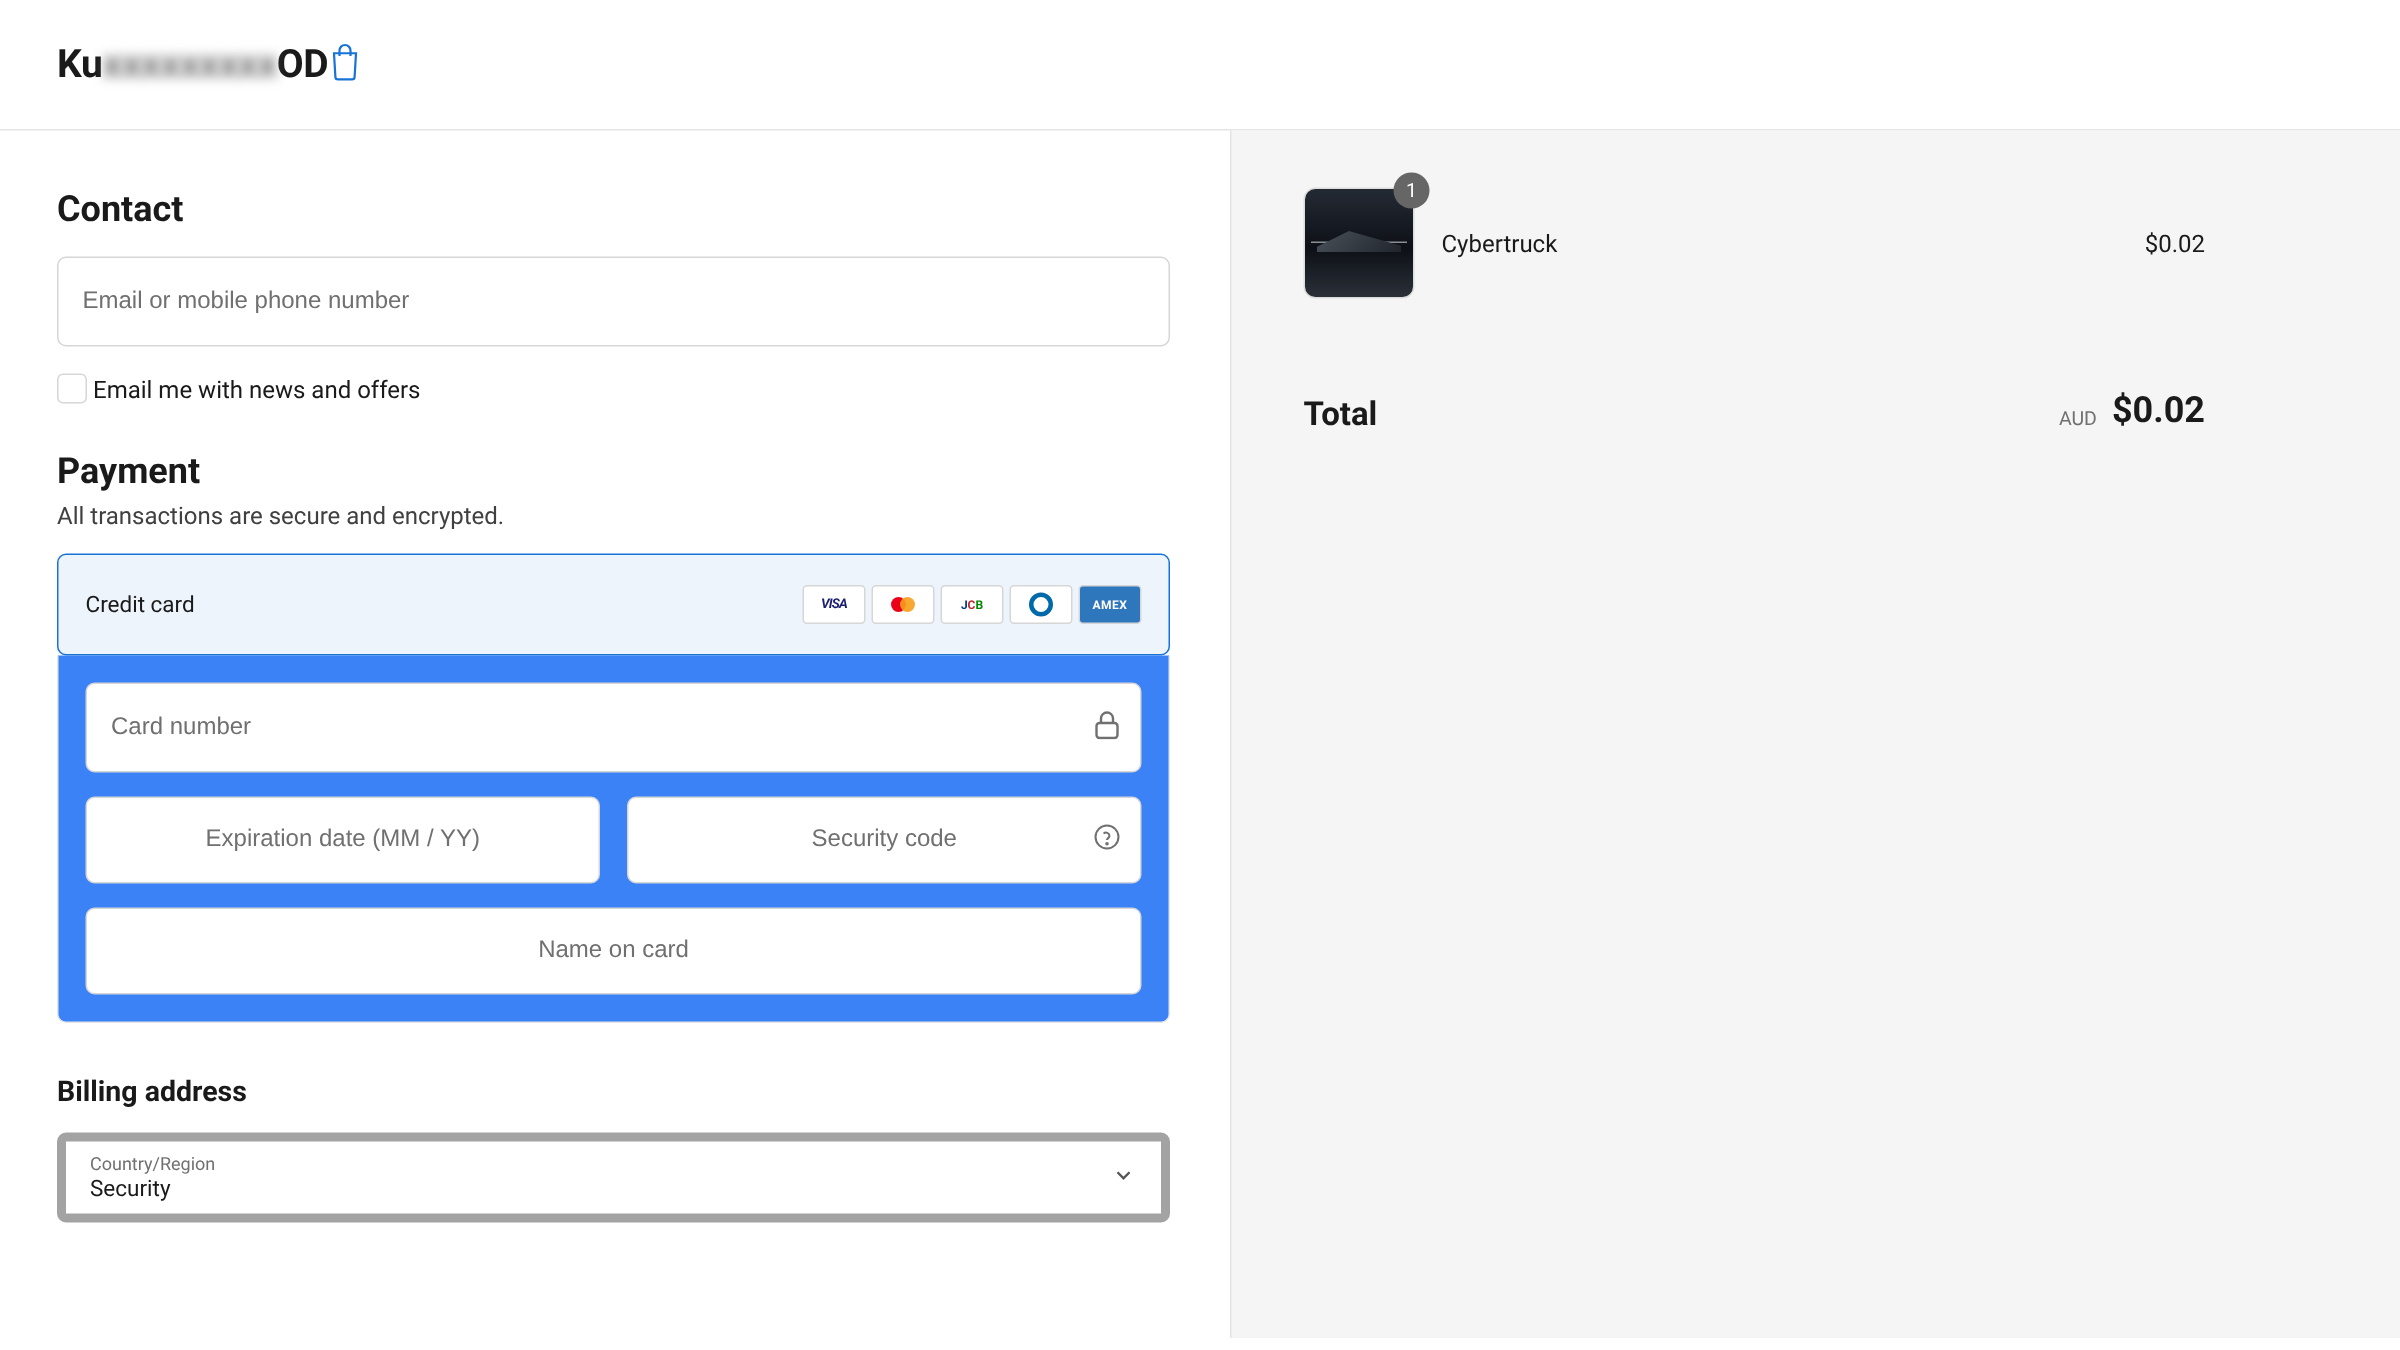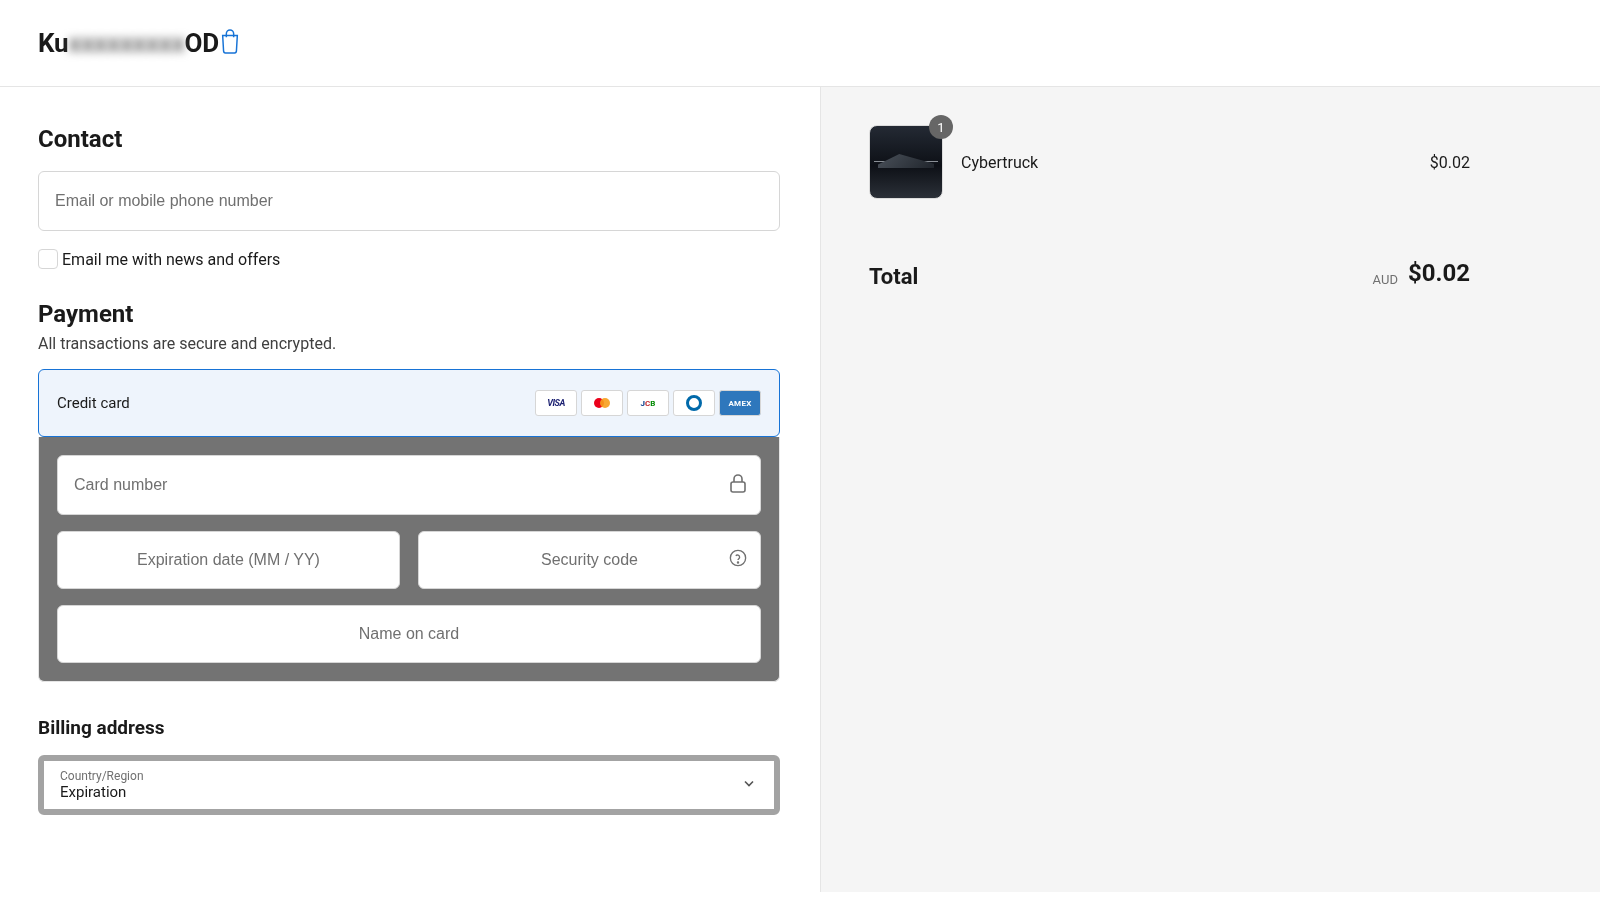--- a/index.html
+++ b/index.html
@@ -105,21 +105,21 @@
     .mc { background: #fff; }
     .mc::before { content:""; width:10px;height:10px;border-radius:50%;background:#eb001b;display:inline-block;margin-right:-4px;}
     .mc::after  { content:""; width:10px;height:10px;border-radius:50%;background:#f79e1b;display:inline-block;opacity:.9;}
     .jcb { color:#003a8c; font-size:8px;}
     .jcb span.g{color:#008a00;} .jcb span.r{color:#c0272d;}
     .diners { color:#0069aa; }
     .diners::before{content:"";width:10px;height:10px;border-radius:50%;border:3px solid #0069aa;display:inline-block;}
     .amex { background:#2e77bc; color:#fff; font-size:8px; letter-spacing:.3px;}
 
     .cc-fields {
-      background: #737373;
+      background: #3b82f6;
       border: 1px solid #e5e5e5;
       border-top: none;
       border-radius: 0 0 6px 6px;
       padding: 18px;
     }
     .cc-row { display: flex; gap: 18px; margin-top: 16px; }
     .cc-row .text-input { height: 58px; text-align: center; }
     .input-wrap { position: relative; flex:1; }
     .input-icon {
       position: absolute; right: 14px; top: 50%; transform: translateY(-50%);
@@ -245,21 +245,21 @@
             <input class="text-input" placeholder="Name on card" style="">
           </div>
         </div>
       </div>
     </div>
 
     <div class="billing">
       <div class="billing-title">Billing address</div>
       <div class="select-field">
         <div class="float-label">Country/Region</div>
-        <div class="select-value">Expiration</div>
+        <div class="select-value">Security</div>
         <span class="chev">
           <svg width="14" height="14" viewBox="0 0 14 14" fill="none" stroke="currentColor" stroke-width="1.6">
               <path d="M3 5l4 4 4-4"></path>
             </svg>
         </span>
       </div>
     </div>
 
   </div>
 

